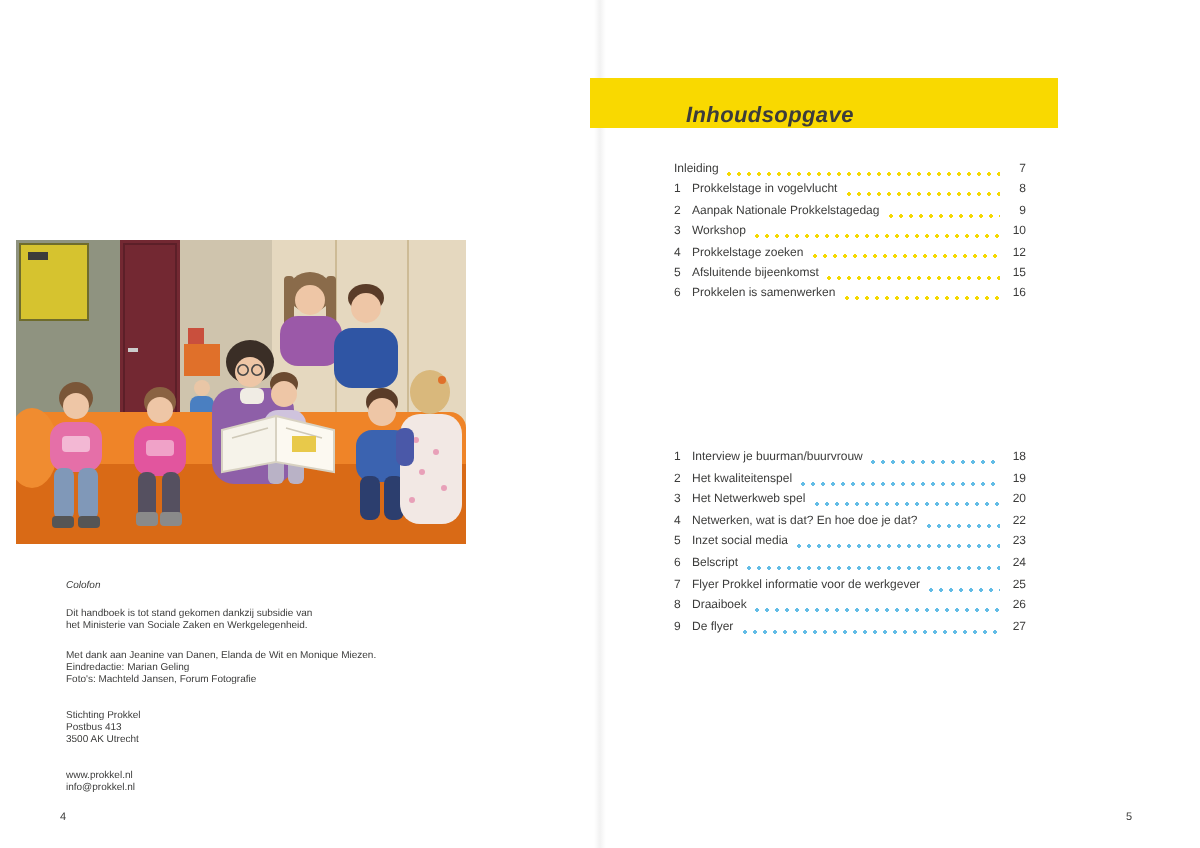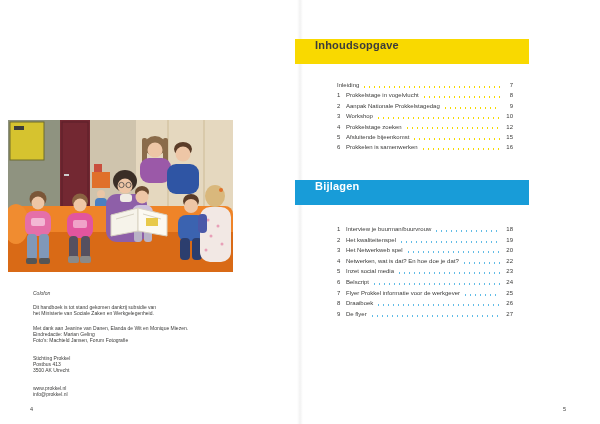--- a/index.html
+++ b/index.html
@@ -21,22 +21,22 @@
   }
   .colophon .c-title { font-style:italic; margin-bottom:8px; }
   .colophon .block { margin-bottom:9px; }
   .colophon .block.tight { margin-bottom:12px; }
   .pagenum { position:absolute; font-size:5.5px; color:#3c3c3b; }
   .pagenum.left  { left:30px;  top:406px; }
   .pagenum.right { left:563px; top:406px; }
   
   .banner {
     position:absolute; left:295px; width:234px; height:25px;
-    display:flex; align-items:flex-start; box-sizing:border-box; padding-left:20px;
-    font-size:11px; font-weight:bold; letter-spacing:0.2px;
+    display:flex; align-items:flex-end; box-sizing:border-box; padding-left:48px;
+    font-size:11px; font-weight:bold; letter-spacing:0.2px;font-style:italic;
   }
   .banner.toc-banner     { top:39px;  background:var(--toc-accent,#f9d900); color:#3c3c3b; }
   .banner.bijlagen-banner{ top:180px; background:var(--bijlagen-accent,#189cd8); color:#ffffff; }
   .toc-list { position:absolute; left:337px; width:176px; }
   .toc-list.yellow { top:80px; }
   .toc-list.blue   { top:224px; }
   .toc-row {
     display:flex; align-items:baseline; font-size:6px; color:#3c3c3b;
   }
   .toc-list.yellow .toc-row { height:10.4px; line-height:10.4px; }
@@ -216,23 +216,20 @@
       <span class="pg">15</span>
     </div>
     <div class="toc-row">
       <span class="num">6</span>
       <span class="label">Prokkelen is samenwerken</span>
       <span class="leader"></span>
       <span class="pg">16</span>
     </div>
   </div>
 
-  <div class="banner bijlagen-banner">
-    <span>Bijlagen</span>
-  </div>
 
   <div class="toc-list blue">
     <div class="toc-row">
       <span class="num">1</span>
       <span class="label">Interview je buurman/buurvrouw</span>
       <span class="leader"></span>
       <span class="pg">18</span>
     </div>
     <div class="toc-row">
       <span class="num">2</span>

